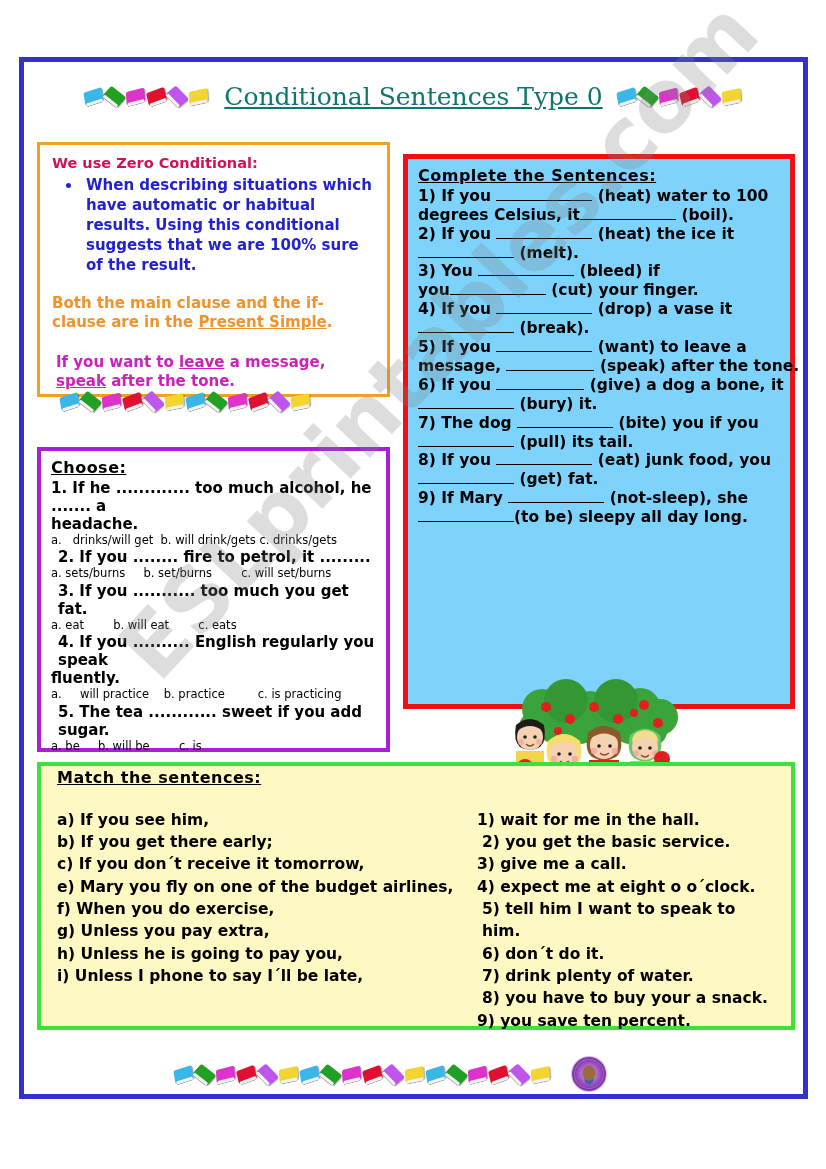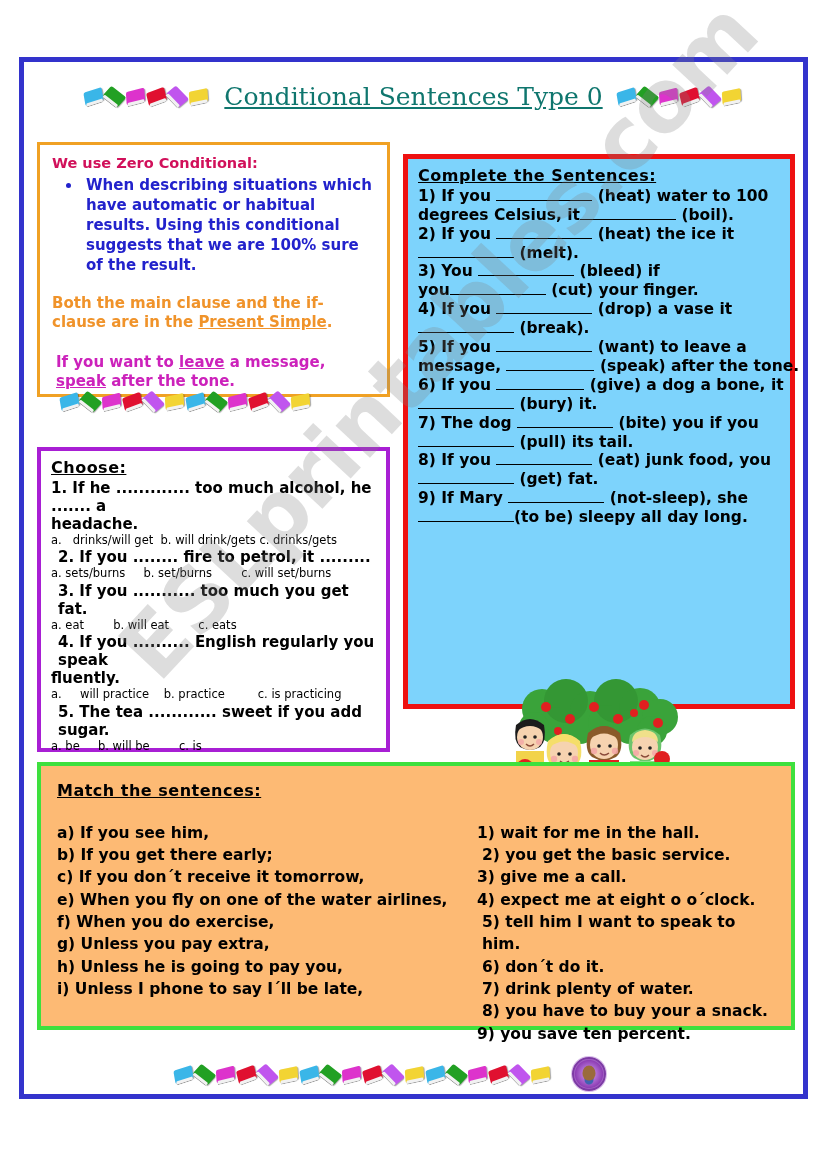--- a/index.html
+++ b/index.html
@@ -219,22 +219,22 @@
   }
 
   
   .match-box {
     position: absolute;
     left: 13px;
     top: 700px;
     width: 758px;
     height: 268px;
     border: 4px solid #3ee03e;
-    background: #fdba74;
-    padding: 15px 10px 4px 16px;
+    background: #fef9c3;
+    padding: 2px 10px 4px 16px;
   }
   .match-cols {
     display: flex;
     margin-top: 20px;
   }
   .match-col-left { width: 420px; }
   .match-col-right { width: 300px; }
   .m-line {
     font-size: 15.5px;
     font-weight: bold;
@@ -539,21 +539,21 @@
     </svg>
   </div>
 
   <div class="match-box">
     <div class="section-heading">Match the sentences:</div>
     <div class="match-cols">
       <div class="match-col-left">
         <div class="m-line">a) If you see him,</div>
         <div class="m-line">b) If you get there early;</div>
         <div class="m-line">c) If you don´t receive it tomorrow,</div>
-        <div class="m-line">e) When you fly on one of the water airlines,</div>
+        <div class="m-line">e) Mary you fly on one of the budget airlines,</div>
         <div class="m-line">f) When you do exercise,</div>
         <div class="m-line">g) Unless you pay extra,</div>
         <div class="m-line">h) Unless he is going to pay you,</div>
         <div class="m-line">i) Unless I phone to say I´ll be late,</div>
       </div>
       <div class="match-col-right">
         <div class="m-line">1) wait for me in the hall.</div>
         <div class="m-line pad">2) you get the basic service.</div>
         <div class="m-line">3) give me a call.</div>
         <div class="m-line">4) expect me at eight o o´clock.</div>

